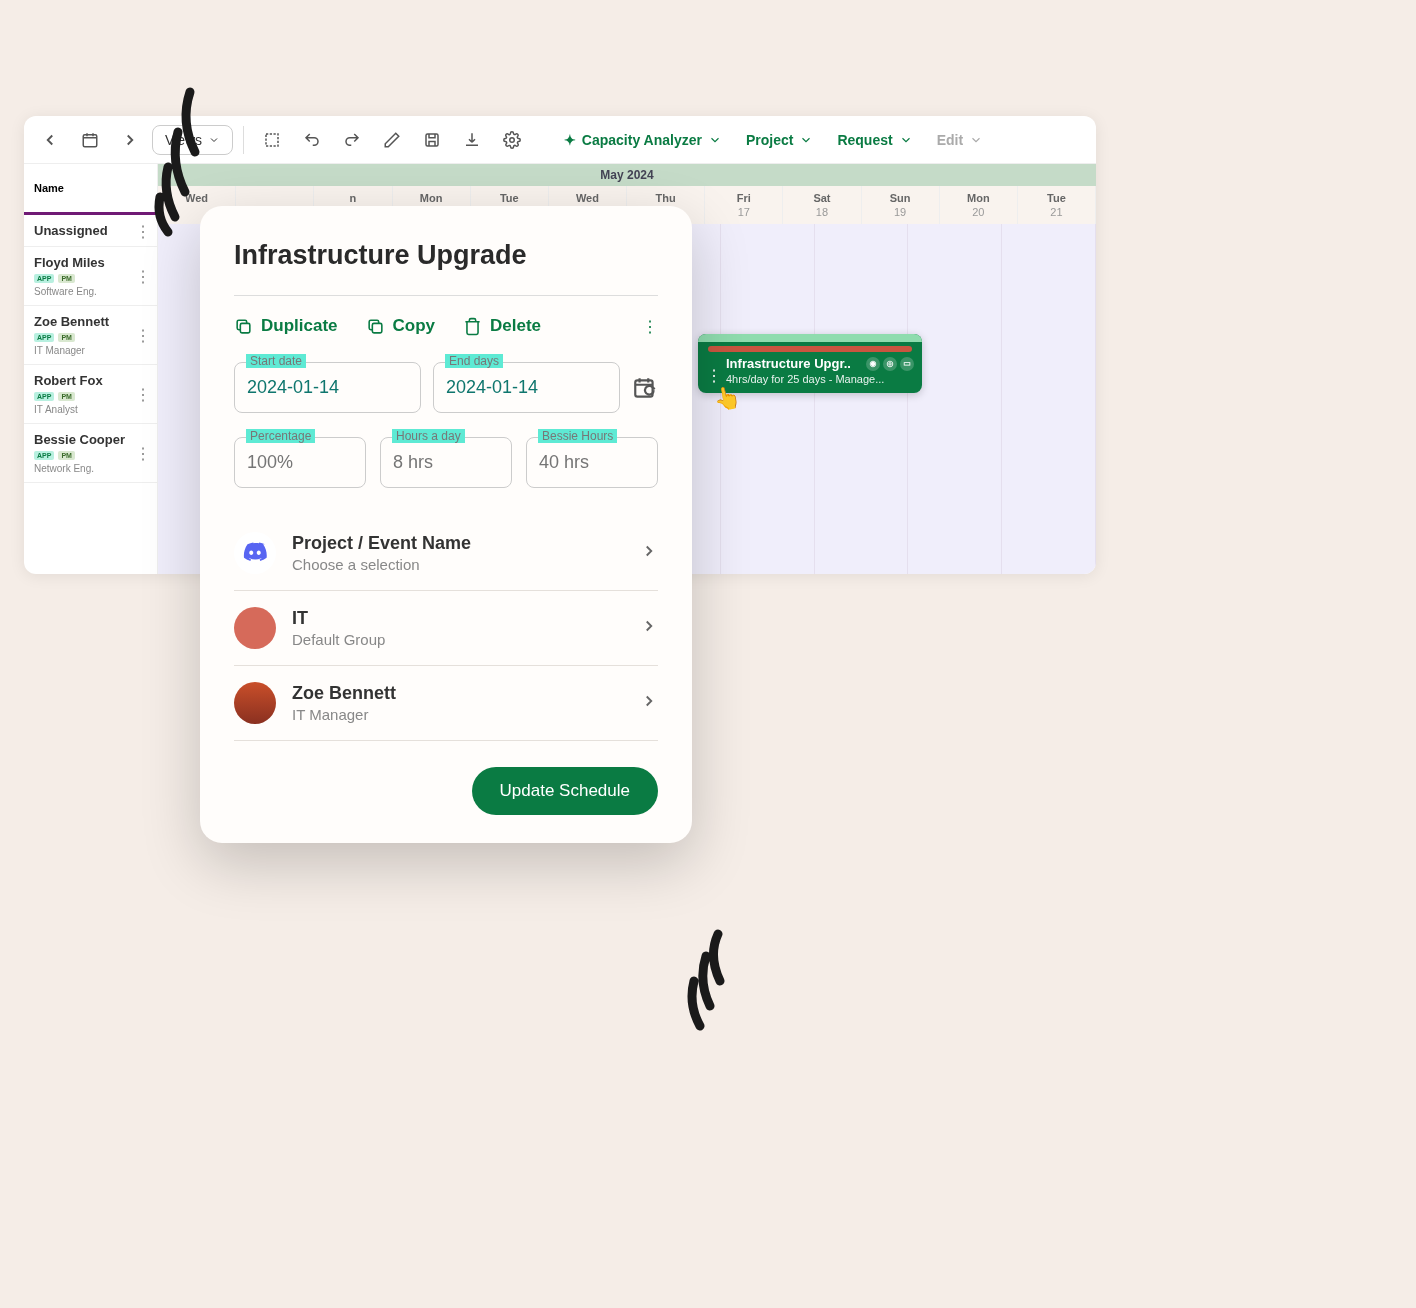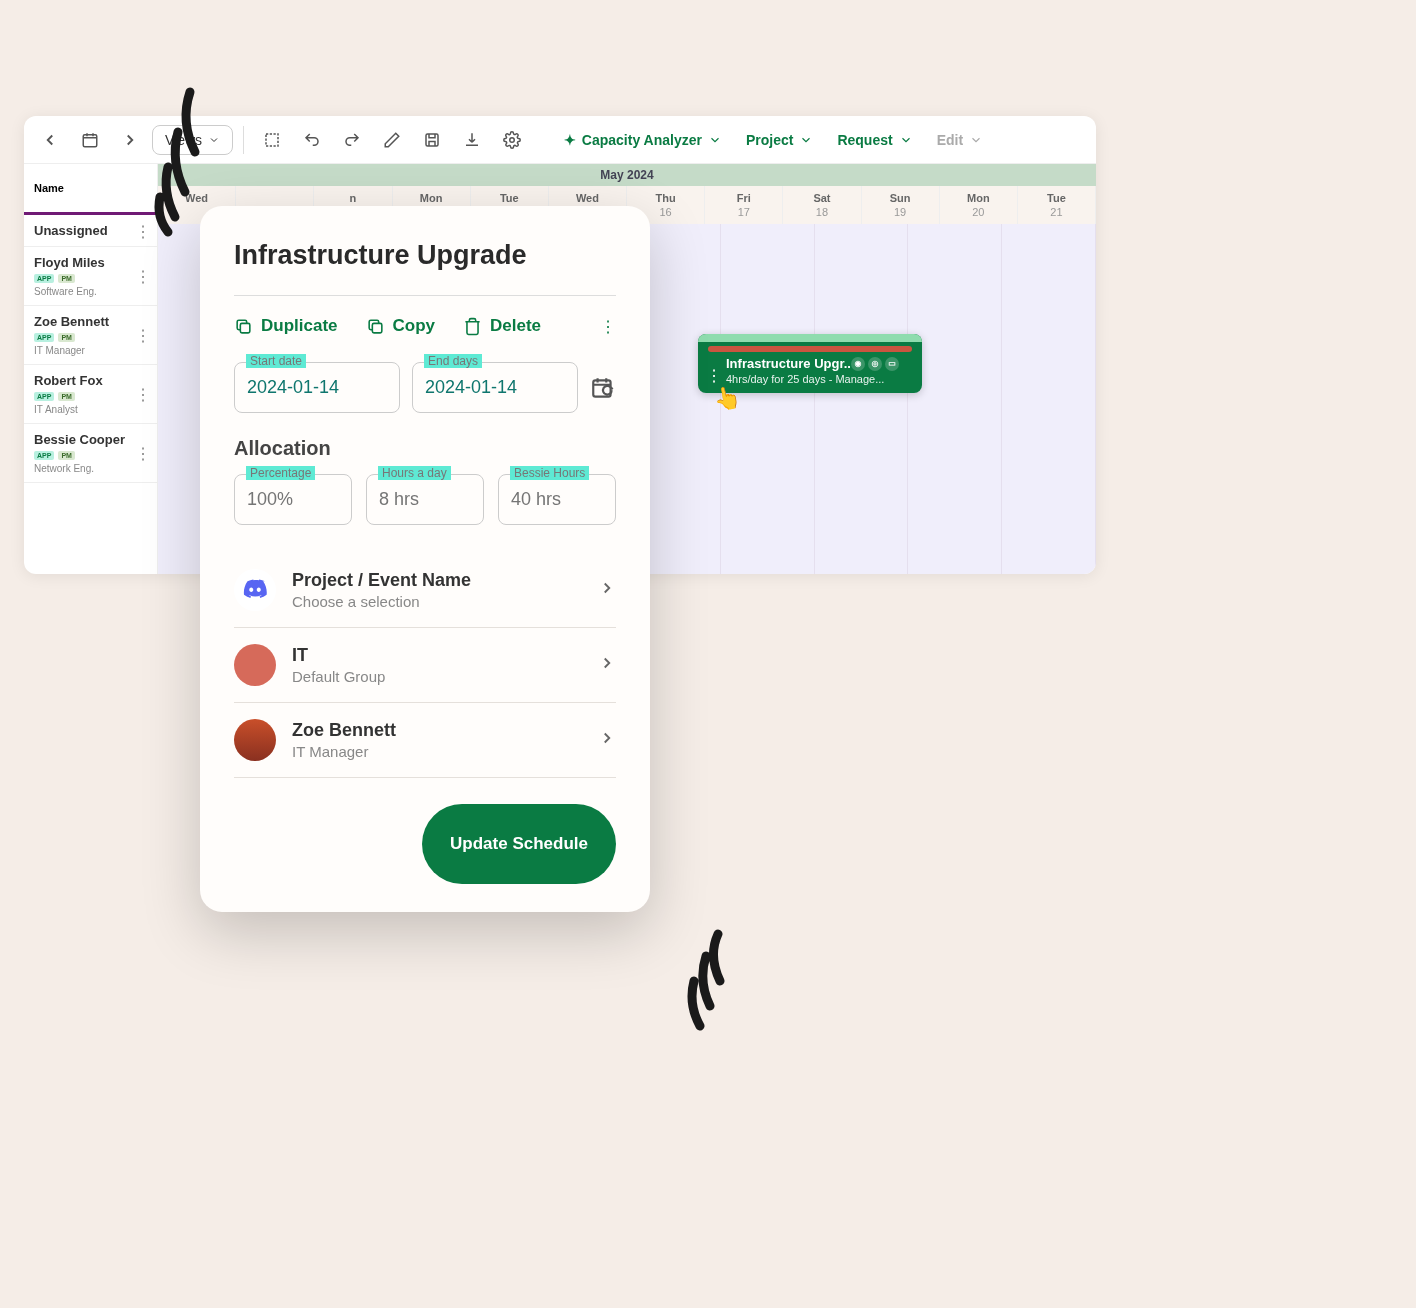--- a/index.html
+++ b/index.html
@@ -35,27 +35,27 @@
 .day-col { flex: 1; text-align: center; padding: 6px 0; font-size: 11px; color: #666; border-right: 1px solid #eee; }
 .day-col .dow { font-weight: 600; }
 .day-col .num { color: #999; margin-top: 2px; }
 .grid-body { height: 350px; position: relative; background: linear-gradient(to bottom, #f0eefb 0%, #f0eefb 100%); }
 .grid-body::before { content: ""; position: absolute; inset: 0; background-image: repeating-linear-gradient(to right, transparent 0, transparent calc(100%/10 - 1px), #e5dfee calc(100%/10 - 1px), #e5dfee calc(100%/10)); }
 
 .event-card { position: absolute; left: 540px; top: 110px; width: 224px; background: #0a7b43; border-radius: 8px; padding: 6px 8px 8px 28px; color: #fff; box-shadow: 0 2px 8px rgba(0,0,0,0.2); }
 .event-card .bar-mint { position: absolute; top: 0; left: 0; right: 0; height: 8px; background: #8fdcae; border-radius: 8px 8px 0 0; }
 .event-card .bar-red { position: absolute; top: 12px; left: 10px; right: 10px; height: 6px; background: #c9553f; border-radius: 3px; }
 .event-card .dots { position: absolute; left: 8px; top: 32px; color: #fff; cursor: pointer; }
-.event-card .title { font-size: 13px; font-weight: 600; margin-top: 16px; display: flex; align-items: center; gap: 0; }
+.event-card .title { font-size: 13px; font-weight: 600; margin-top: 16px; display: flex; align-items: center; gap: 15px; }
 .event-card .sub { font-size: 11px; opacity: 0.9; margin-top: 2px; }
 .event-icons { display: inline-flex; gap: 3px; }
 .eico { width: 14px; height: 14px; border-radius: 50%; background: #fff3; display: inline-flex; align-items: center; justify-content: center; font-size: 8px; }
 .cursor-hand { position: absolute; left: 556px; top: 162px; font-size: 22px; transform: rotate(-10deg); }
 
-.modal { position: absolute; left: 200px; top: 206px; width: 450px; background: #fffdfb; border-radius: 22px; box-shadow: 0 20px 60px rgba(0,0,0,0.2); padding: 34px 34px 28px; }
+.modal { position: absolute; left: 200px; top: 206px; width: 492px; background: #fffdfb; border-radius: 22px; box-shadow: 0 20px 60px rgba(0,0,0,0.2); padding: 34px 34px 28px; }
 .modal h1 { font-size: 27px; font-weight: 700; color: #2a2a2a; margin-bottom: 24px; }
 .modal .divider { height: 1px; background: #ddd; margin-bottom: 20px; }
 .modal-actions { display: flex; align-items: flex-end; gap: 28px; margin-bottom: 26px; }
 .act { display: flex; align-items: center; gap: 8px; font-size: 17px; font-weight: 600; color: #0a7b43; cursor: pointer; }
 .act svg { width: 19px; height: 19px; }
 .act-more { margin-left: auto; color: #0a7b43; cursor: pointer; }
 
 .date-row { display: flex; gap: 12px; align-items: center; margin-bottom: 24px; }
 .field { position: relative; flex: 1; }
 .field label { position: absolute; top: -8px; left: 12px; background: #5eead4; padding: 0 4px; font-size: 12px; color: #777; }
@@ -67,21 +67,21 @@
 .alloc-row .field input { color: #aaa; font-weight: 400; }
 
 .sel-row { display: flex; align-items: center; gap: 16px; padding: 16px 0; border-bottom: 1px solid #e5e0db; cursor: pointer; }
 .sel-row:first-of-type { border-top: none; }
 .sel-icon { width: 42px; height: 42px; border-radius: 50%; display: flex; align-items: center; justify-content: center; flex-shrink: 0; }
 .sel-text { flex: 1; }
 .sel-text .t { font-size: 18px; font-weight: 600; color: #333; }
 .sel-text .s { font-size: 15px; color: #888; margin-top: 2px; }
 .chev { color: #666; }
 
-.update-btn { display: block; margin: 26px 0 0 auto; background: #0a7b43; color: #fff; border: none; border-radius: 999px; padding: 30px 28px; font-size: 17px; font-weight: 700; cursor: pointer; }
+.update-btn { display: block; margin: 26px 0 0 auto; background: #0a7b43; color: #fff; border: none; border-radius: 999px; padding: 14px 28px; font-size: 17px; font-weight: 400; cursor: pointer; }
 
 .scribble { position: absolute; pointer-events: none; }
 .scribble svg { stroke: #1a1a1a; stroke-width: 9; stroke-linecap: round; fill: none; }
 </style>
 </head>
 <body>
 
 <div class="app-window">
   <div class="toolbar">
     <div class="tb-btn">
@@ -332,21 +332,20 @@
     </div>
     <div class="cal-reset">
       <svg viewBox="0 0 24 24" fill="none" stroke="currentColor" stroke-width="2">
           <rect x="3" y="5" width="16" height="15" rx="2"></rect>
           <path d="M3 9h16M7 3v4M15 3v4"></path>
           <path d="M20 14a4 4 0 1 1-1-2.6L21 13"></path>
         </svg>
     </div>
   </div>
 
-  <div class="alloc-title">Allocation</div>
   <div class="alloc-row">
     <div class="field">
       <label>Percentage</label>
       <input placeholder="100%" style="">
     </div>
     <div class="field">
       <label>Hours a day</label>
       <input placeholder="8 hrs" style="">
     </div>
     <div class="field">

